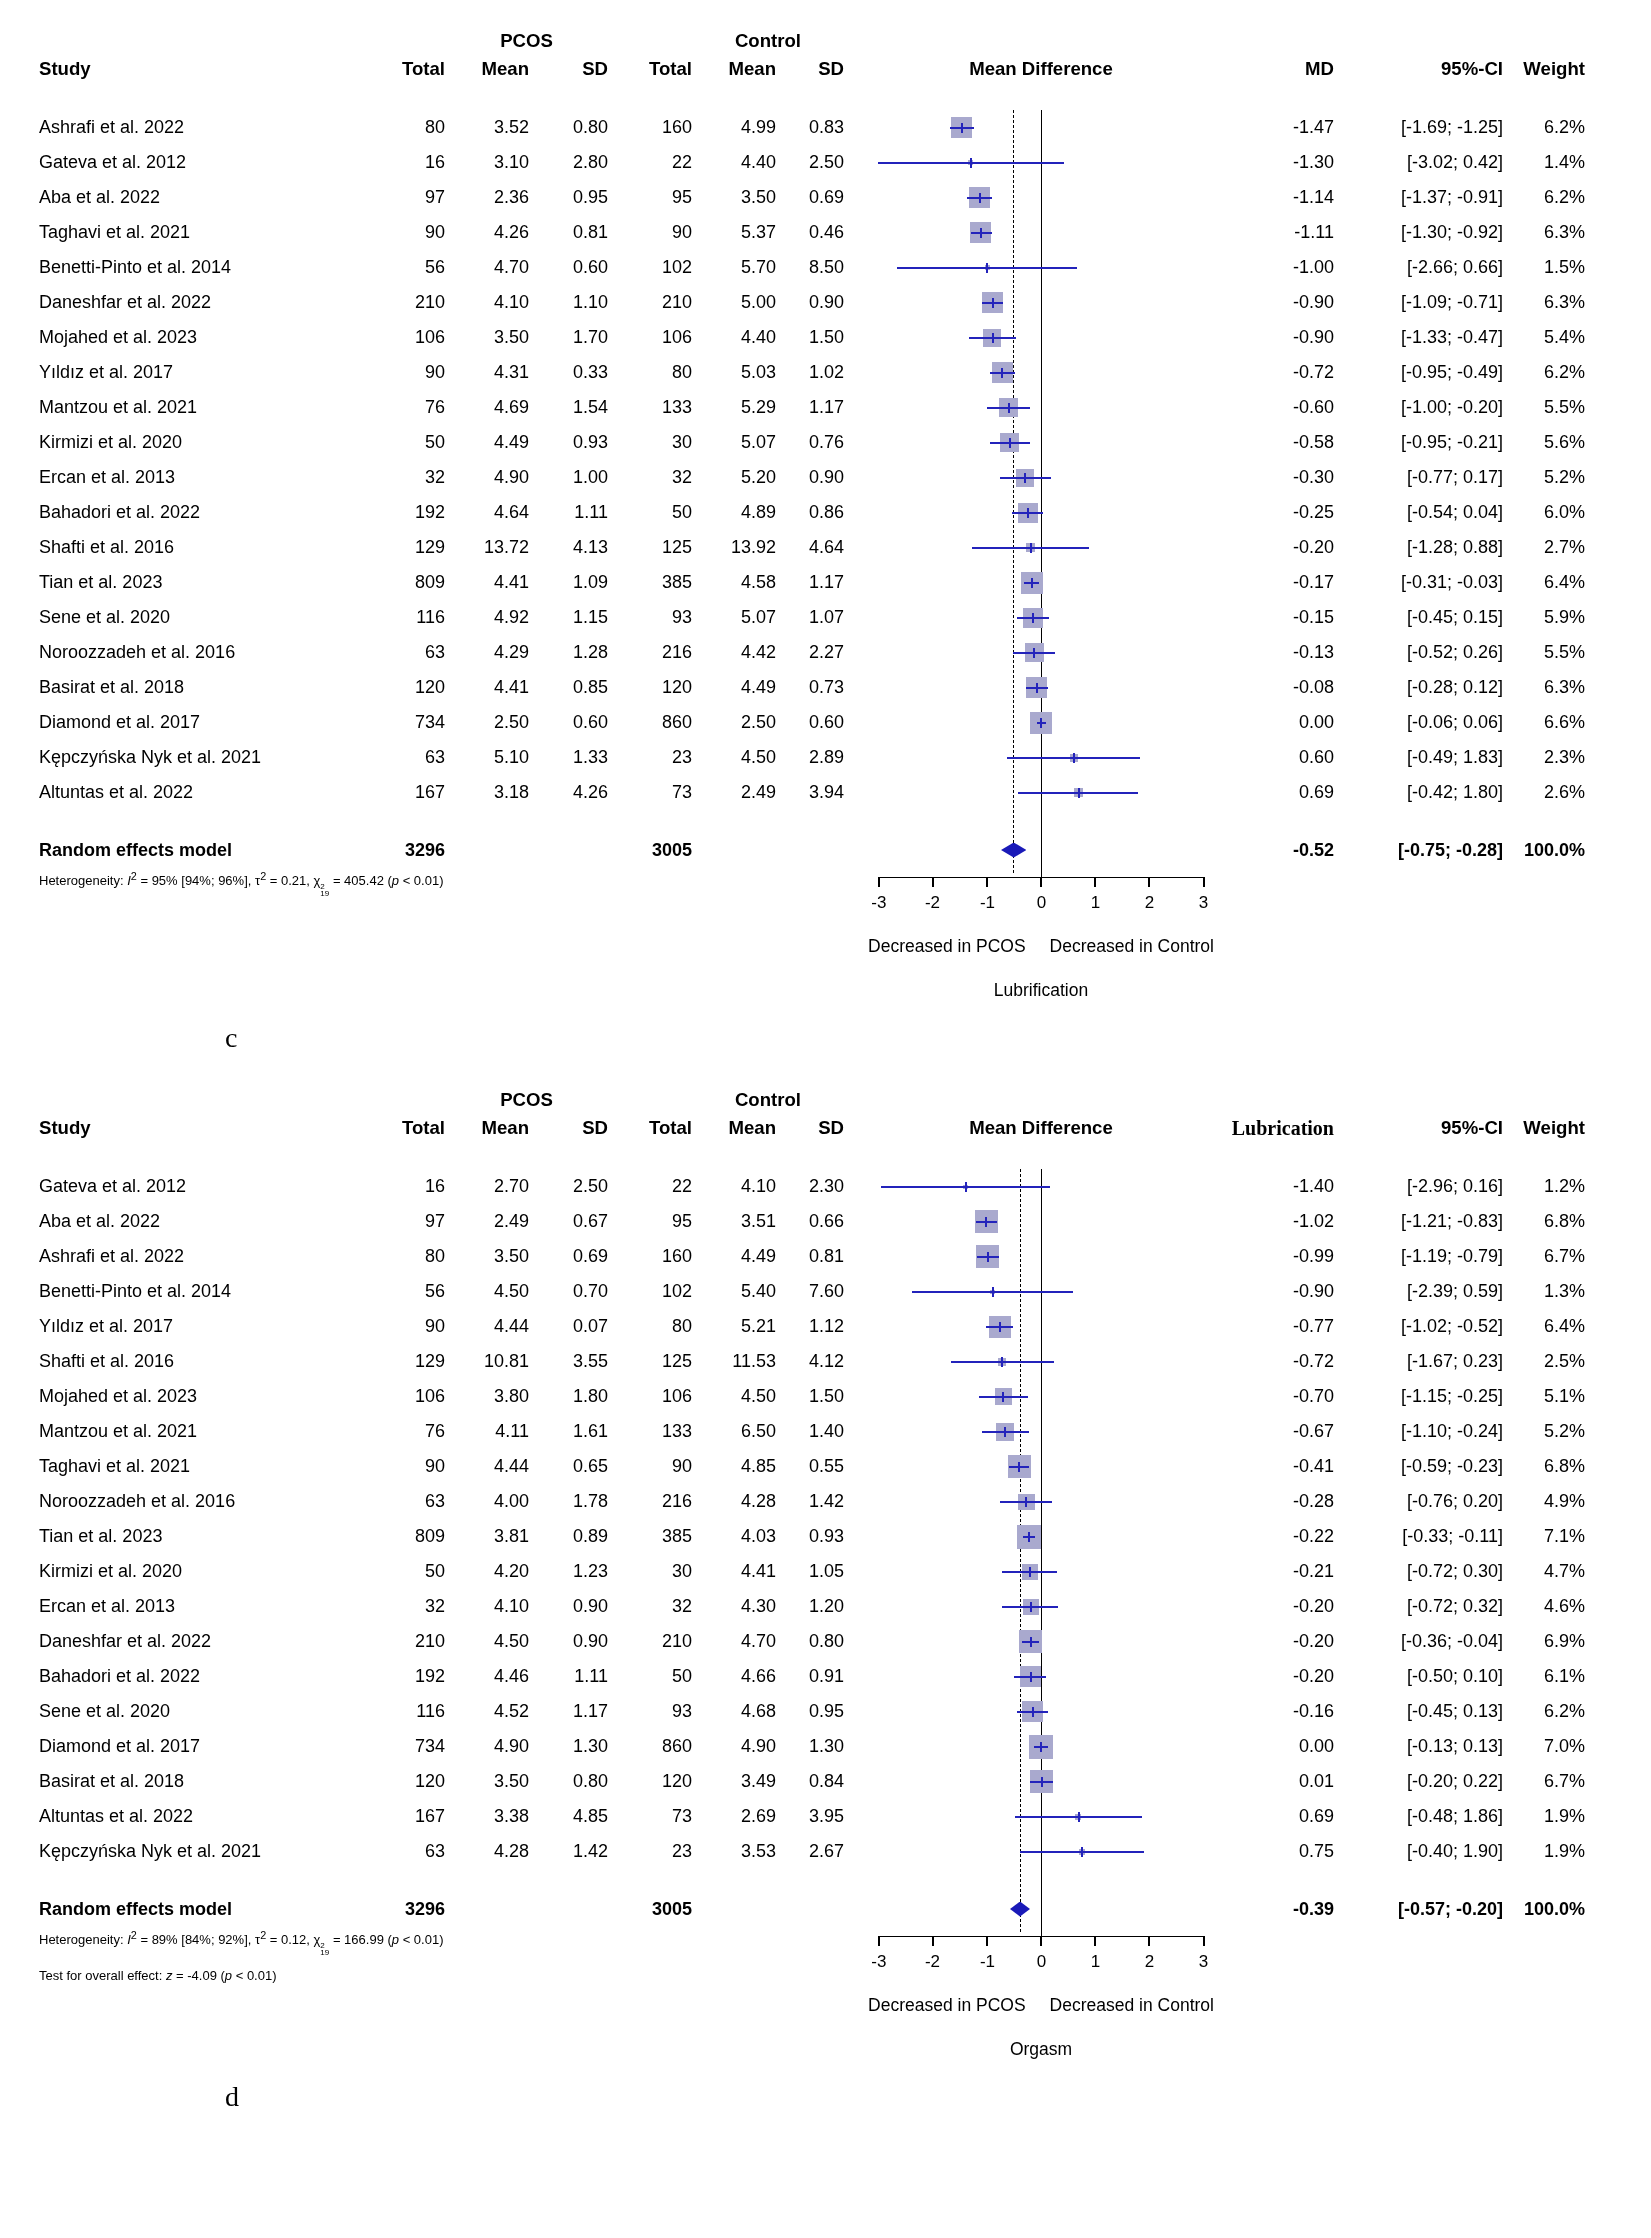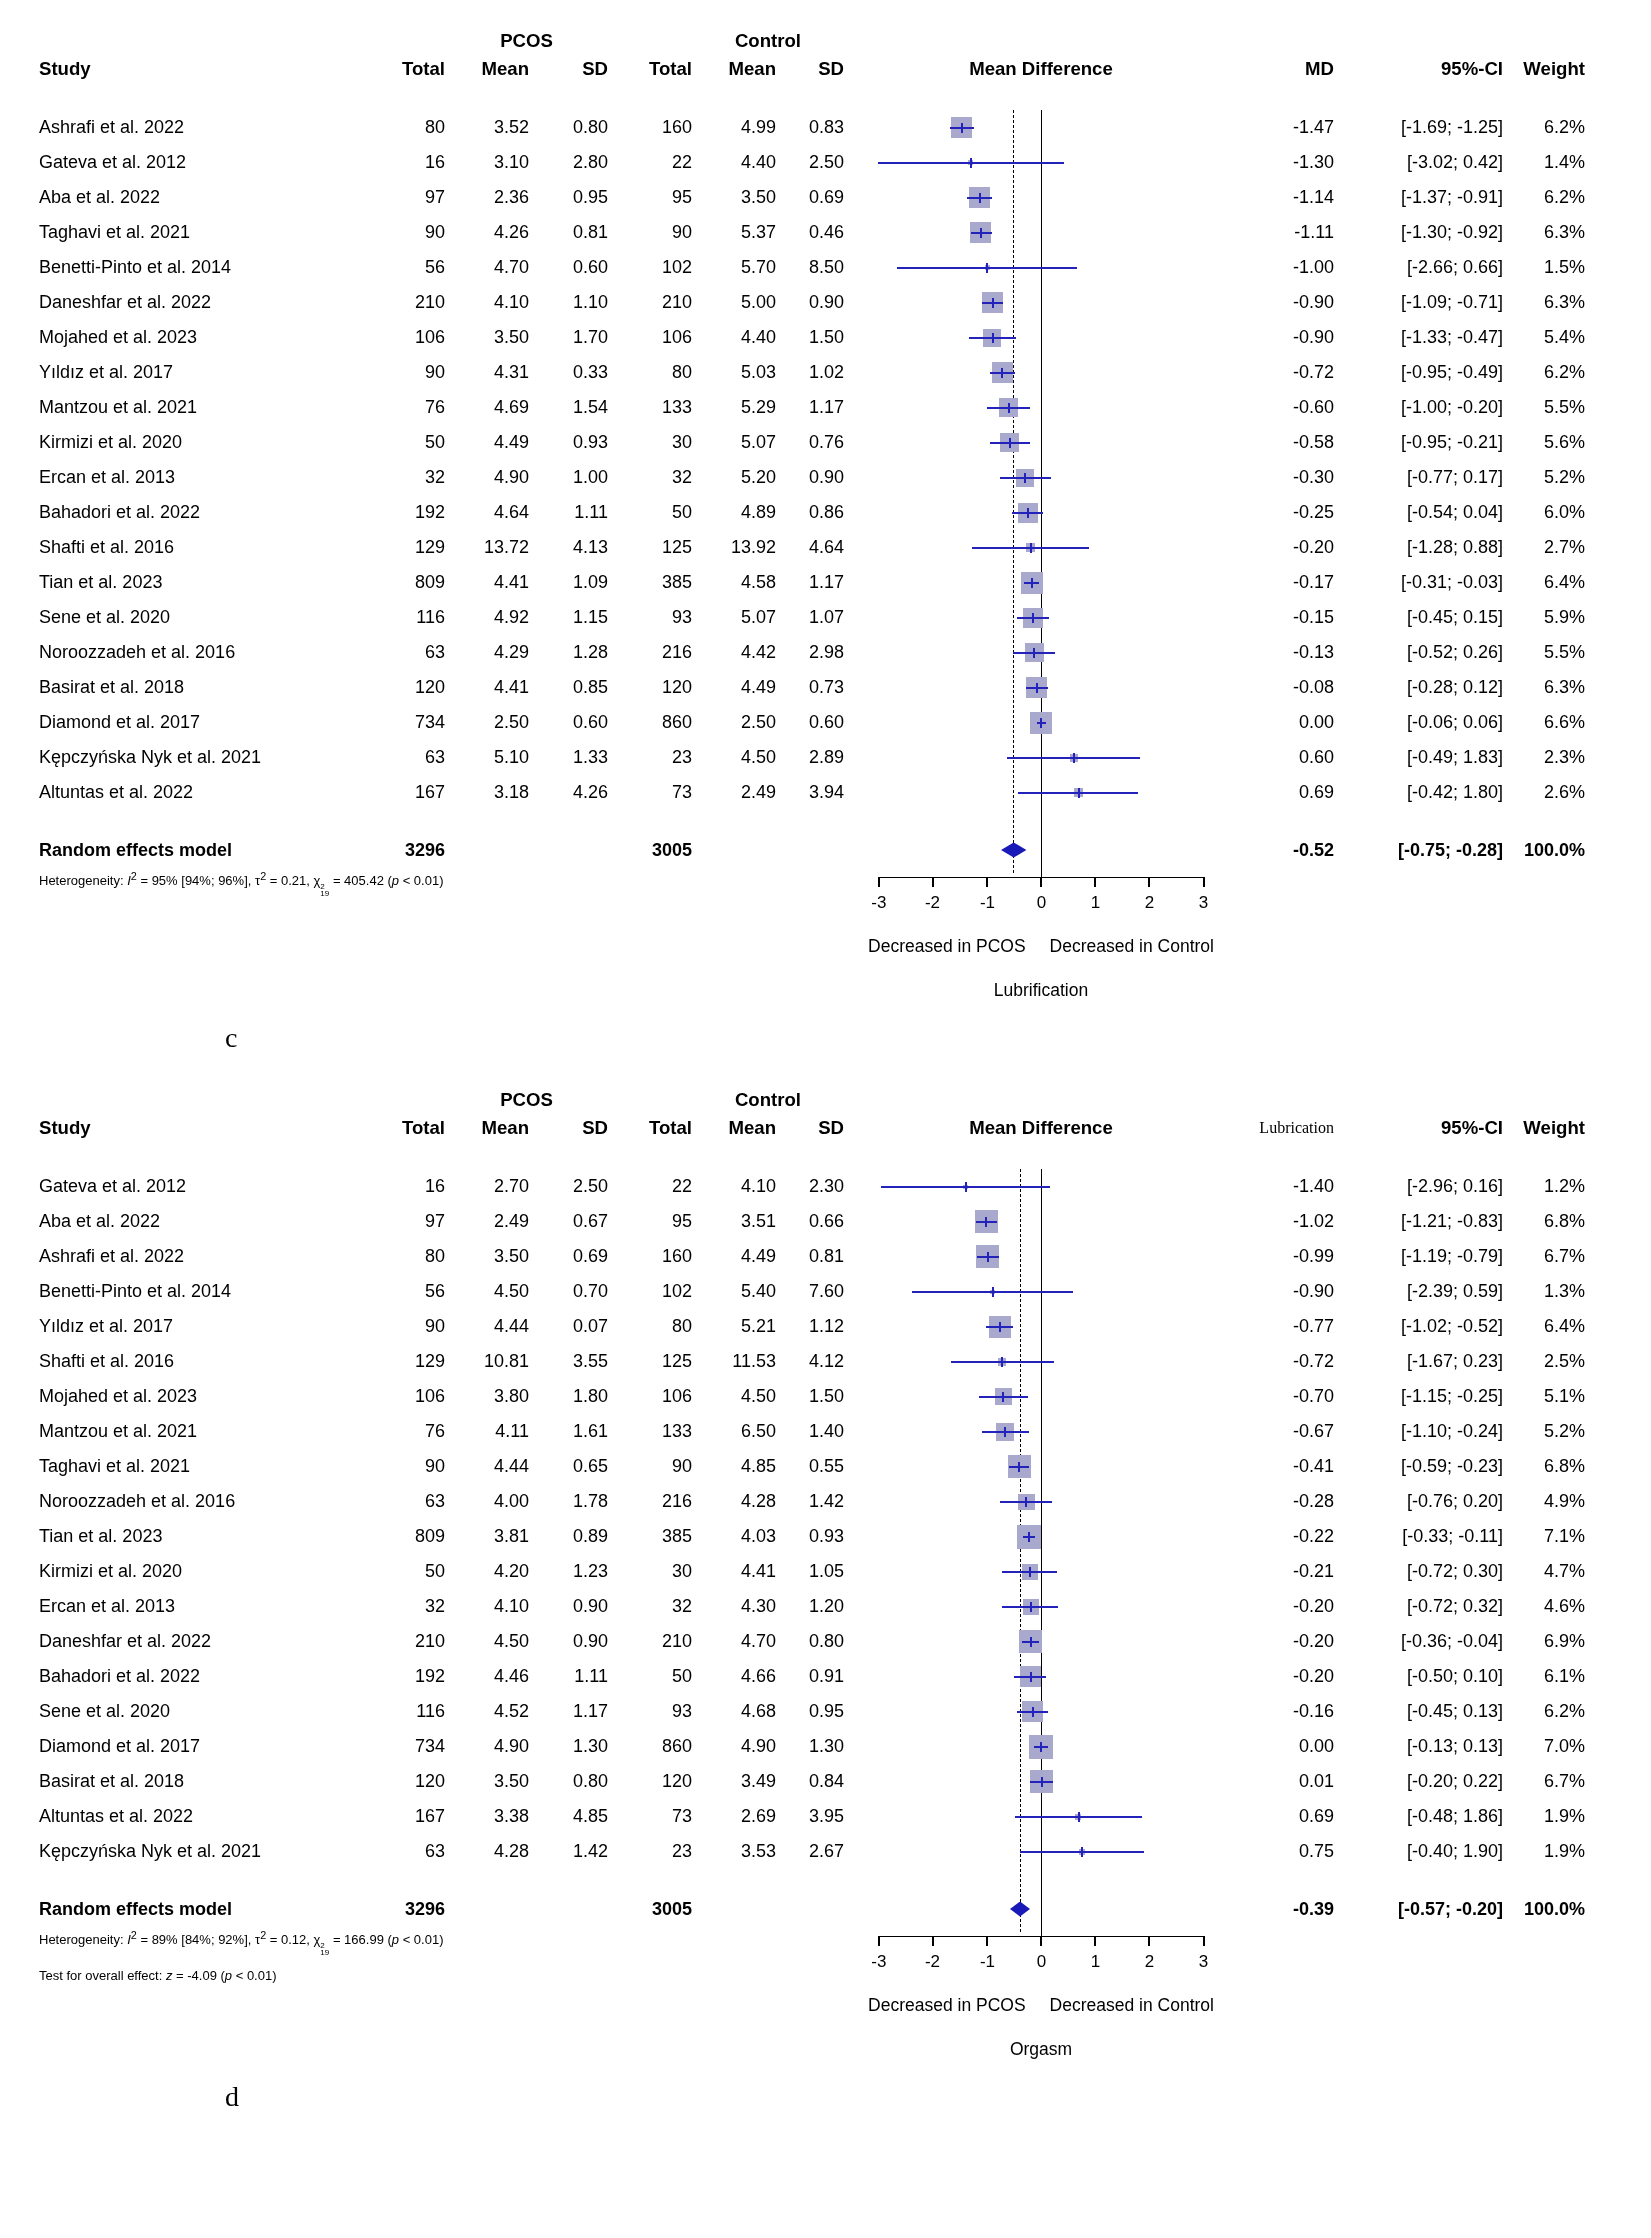--- a/index.html
+++ b/index.html
@@ -27,21 +27,21 @@
   .overall-row { margin-top: 22.5px; height: 35px; }
   .overall-row > .rcell { font-weight: 700; }
 
   .hdr   { font-weight: 700; font-size: 18.6px; }
   .rcell { font-size: 18px; }
 
   .c-left   { justify-content: flex-start; }
   .c-num    { justify-content: flex-end; }
   .c-center { justify-content: center; }
 
-  .serif-md { font-family: "Liberation Serif", serif; font-weight: 400; font-size: 16px; }
+  .serif-md { font-family: "Liberation Serif", serif; font-weight: 700; font-size: 20px; }
 
   .forest-body { position: relative; margin-top: 26px; }
 
   .plot-cell { position: relative; height: 35px; display: block !important; }
   .sq    { position: absolute; background: var(--sqfill); }
   .ci    { position: absolute; top: 17px; height: 1.7px; background: var(--blue); }
   .tickh { position: absolute; top: 17px; width: 9px; height: 1.7px; background: var(--blue); }
   .tickv { position: absolute; top: 13px; width: 1.7px; height: 9.6px; background: var(--blue); }
   .diamond { position: absolute; top: 10px; height: 15px;
              clip-path: polygon(0 50%, 50% 0, 100% 50%, 50% 100%); }
@@ -333,21 +333,21 @@
           </div>
           <div class="rcell c-num">-0.15</div>
           <div class="rcell c-num">[-0.45;  0.15]</div>
           <div class="rcell c-num">5.9%</div>
           <div class="rcell c-left">Noroozzadeh et al. 2016</div>
           <div class="rcell c-num">63</div>
           <div class="rcell c-num">4.29</div>
           <div class="rcell c-num">1.28</div>
           <div class="rcell c-num">216</div>
           <div class="rcell c-num">4.42</div>
-          <div class="rcell c-num">2.98</div>
+          <div class="rcell c-num">2.27</div>
           <div class="rcell plot-cell">
             <div class="sq" style="left: 181px; top: 8.4px; width: 18.6px; height: 18.6px;"></div>
             <div class="ci" style="left: 169px; width: 42px;"></div>
             <div class="tickh" style="left: 186px;"></div>
             <div class="tickv" style="left: 189px;"></div>
           </div>
           <div class="rcell c-num">-0.13</div>
           <div class="rcell c-num">[-0.52;  0.26]</div>
           <div class="rcell c-num">5.5%</div>
           <div class="rcell c-left">Basirat et al. 2018</div>

